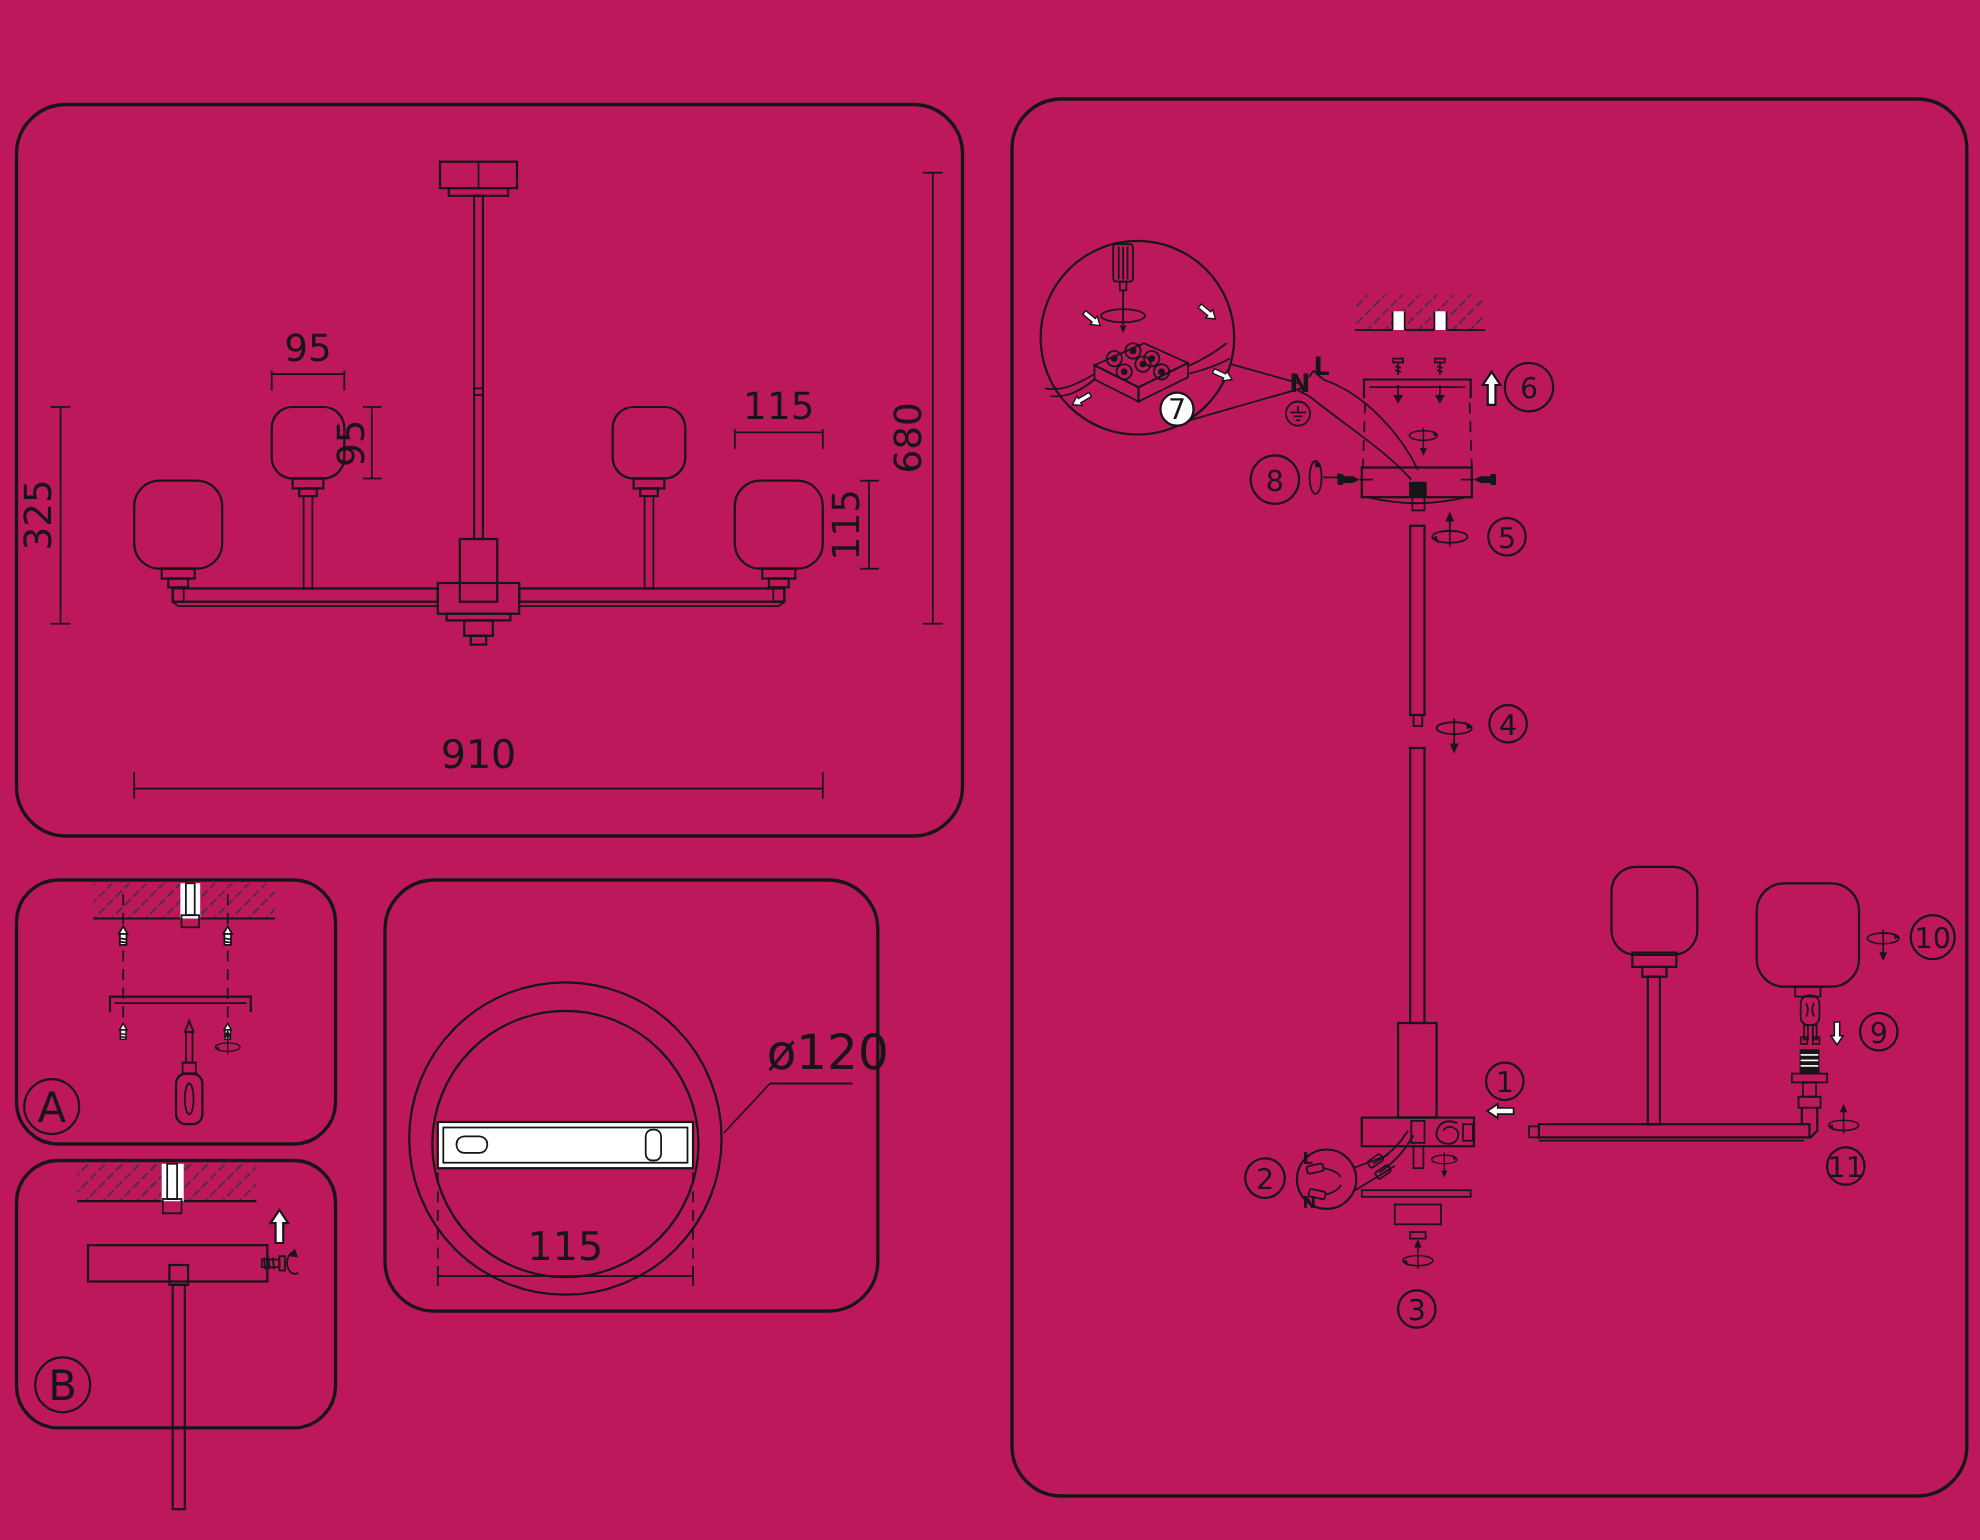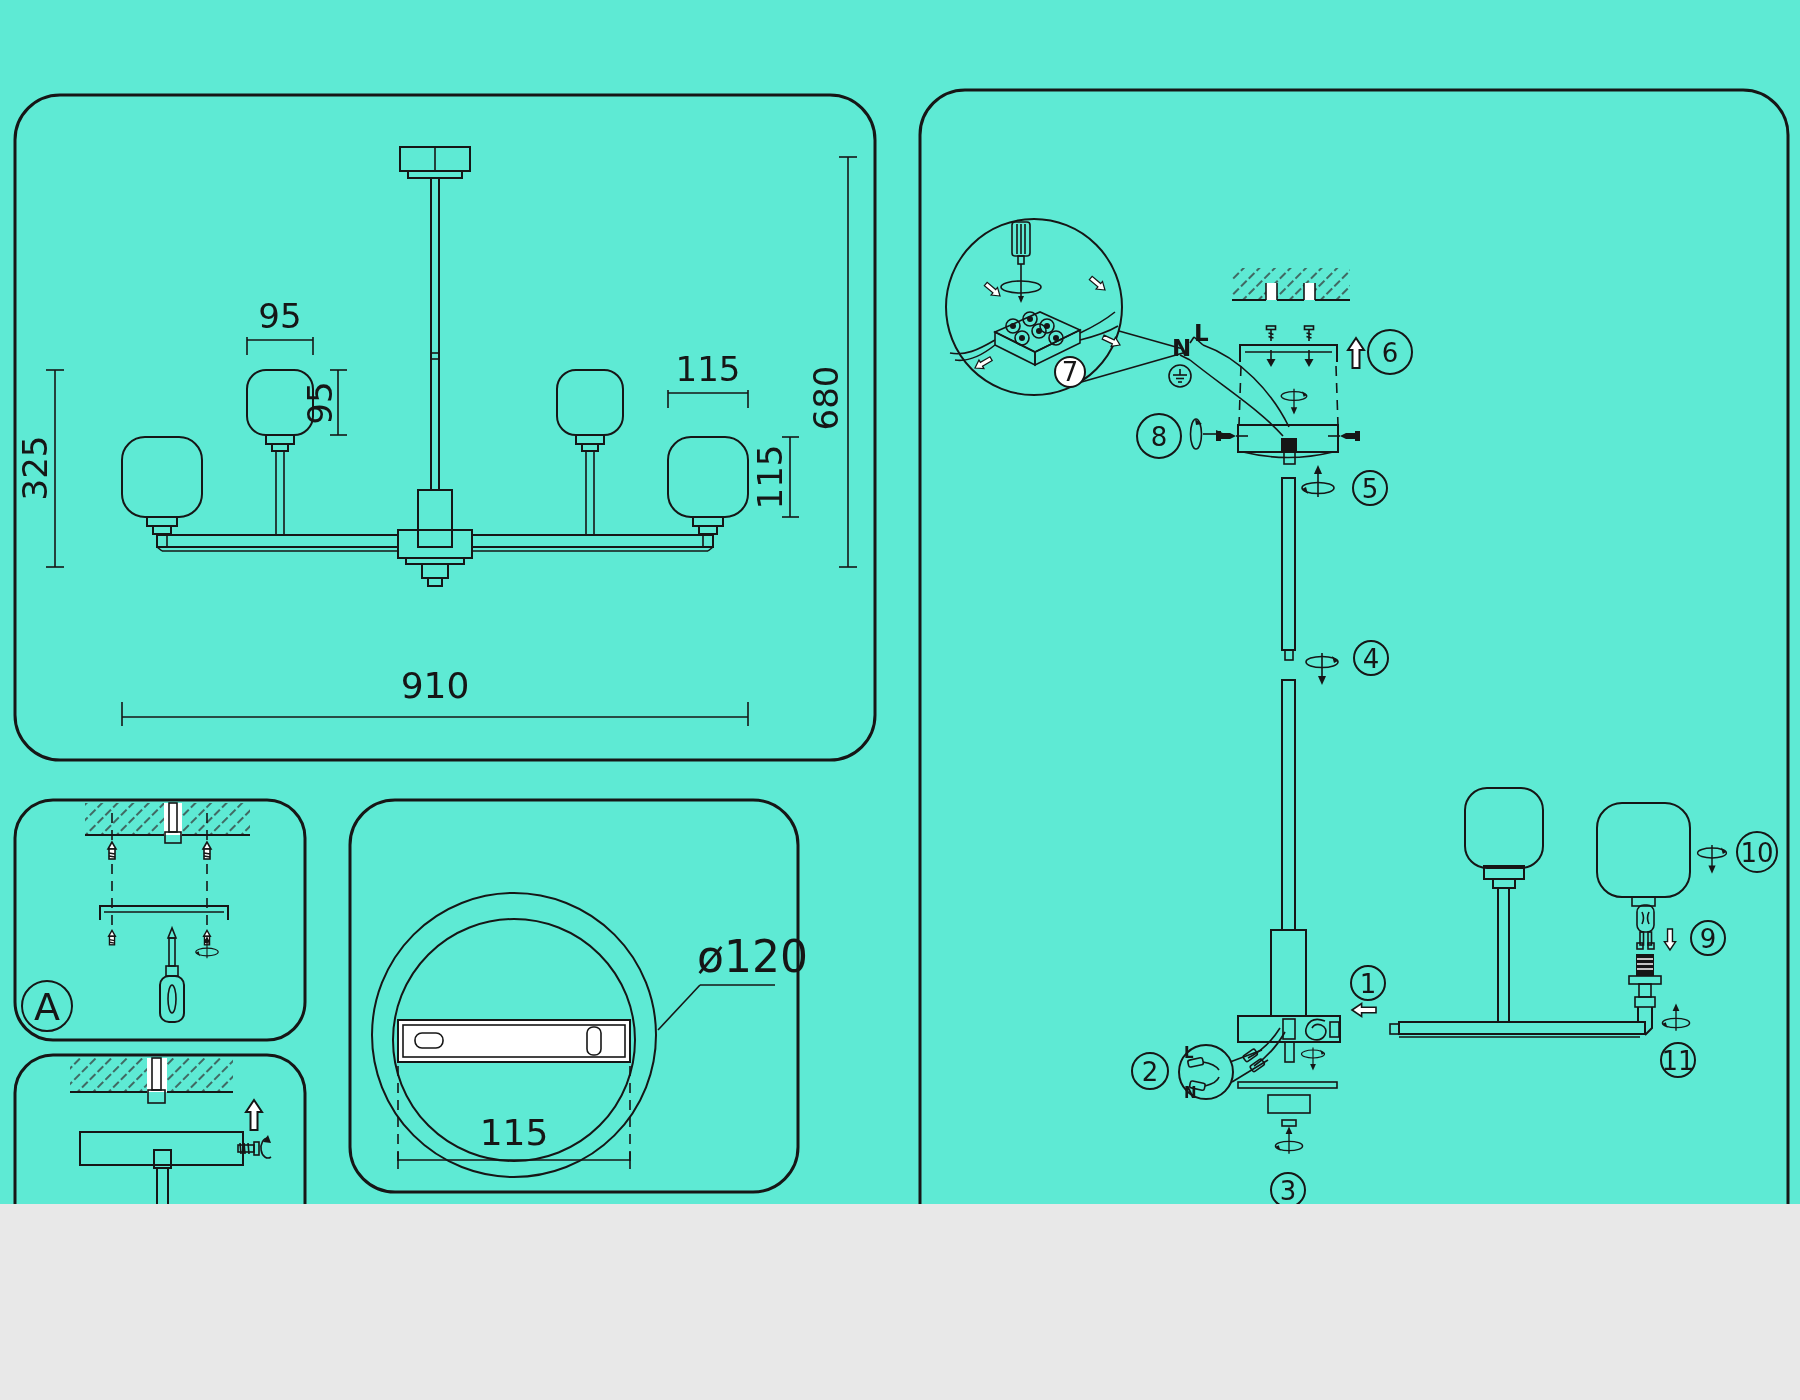--- a/index.html
+++ b/index.html
@@ -1,16 +1,16 @@
 <!DOCTYPE html>
 <html><head>
 <meta charset="utf-8">
 <style>
   html,body{margin:0;padding:0;background:#e8e8e8;}
-  .canvas{position:relative;width:1800px;height:1204px;background:#5eead4;overflow:hidden;
+  .canvas{position:relative;width:1800px;height:1400px;background:#be185d;overflow:hidden;
           font-family:"DejaVu Sans","Liberation Sans",sans-serif;}
   svg{position:absolute;left:0;top:0;}
   svg text{font-family:"DejaVu Sans","Liberation Sans",sans-serif;fill:#161616;}
   .dim{font-size:34px;}
   .dim-big{font-size:36px;}
   .dia{font-size:44px;}
   .stepnum{font-size:26px;}
   .letter{font-size:38px;}
   .wlabel{font-size:23px;font-weight:bold;}
   .wlabel-sm{font-size:15px;font-weight:bold;}

